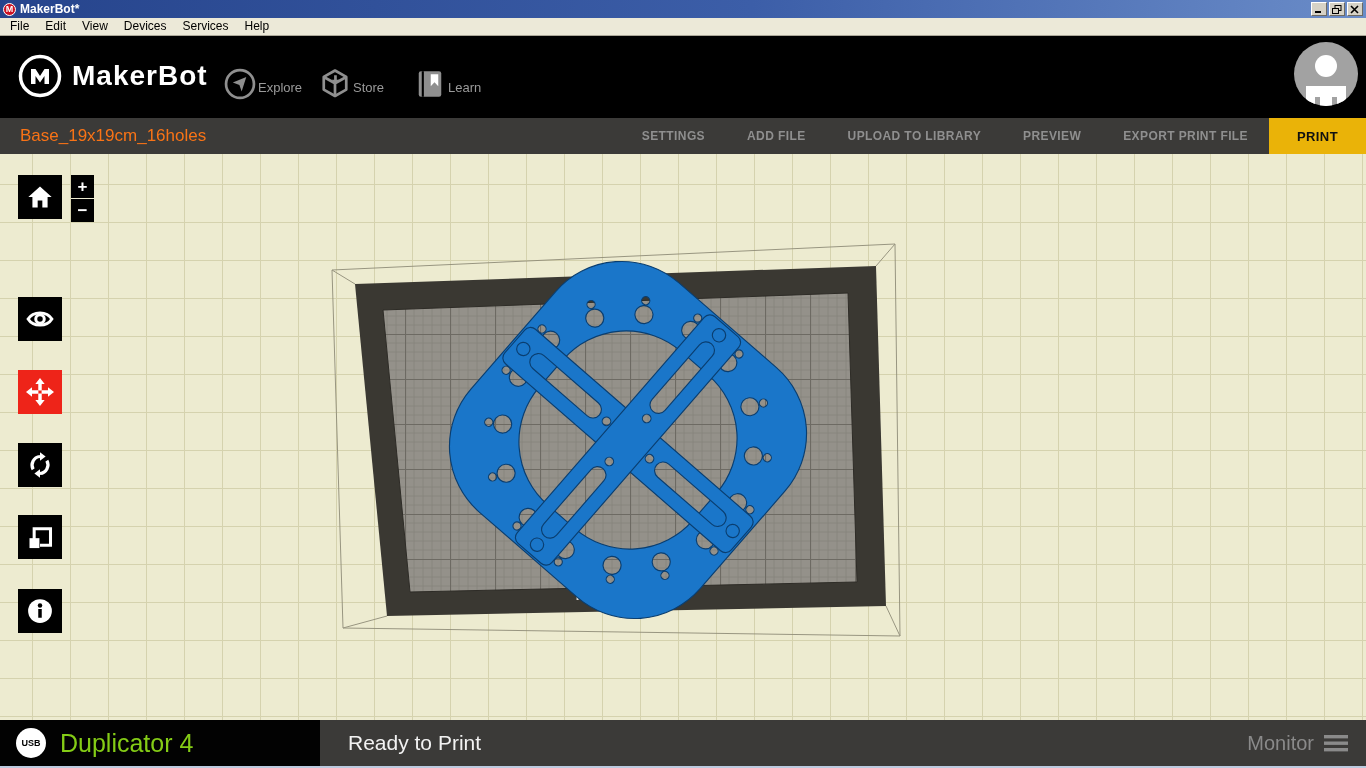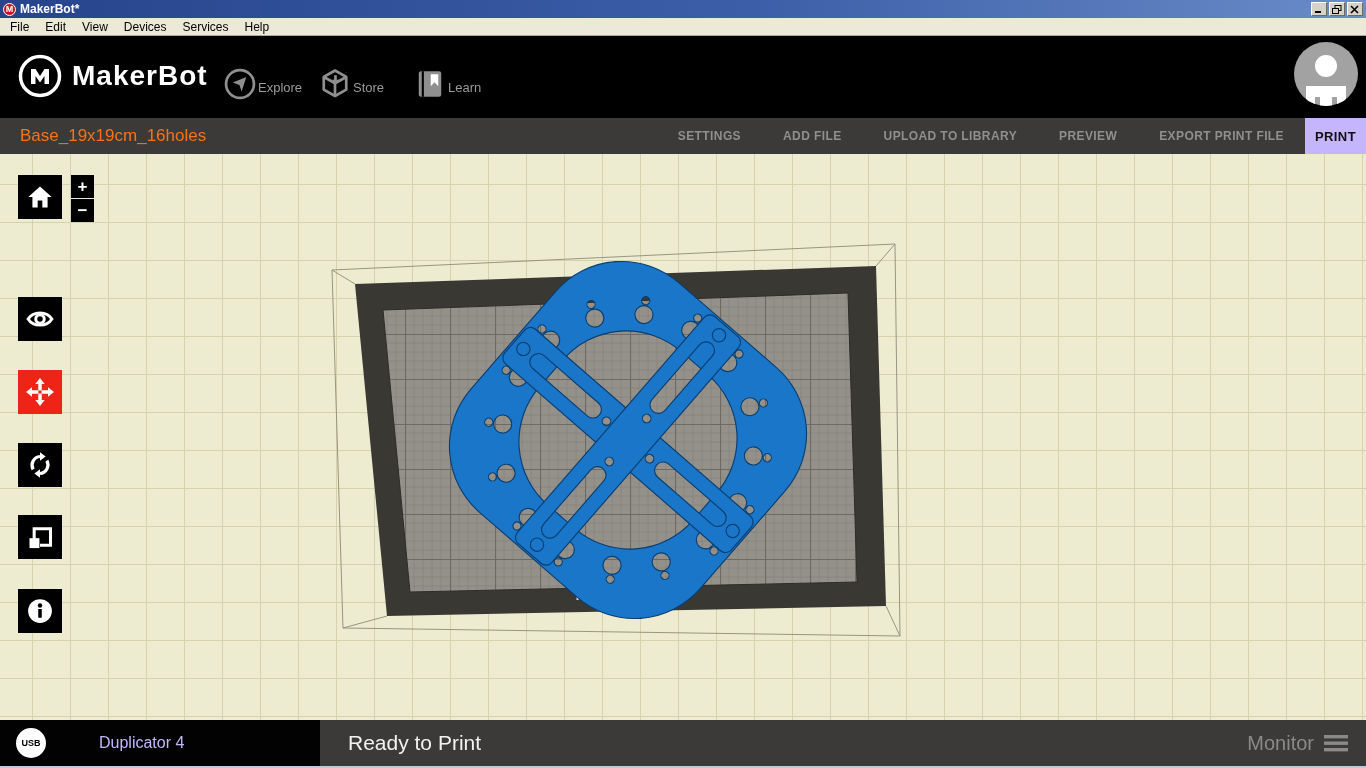--- a/index.html
+++ b/index.html
@@ -6,58 +6,58 @@
   html,body { width:1366px; height:768px; overflow:hidden; font-family:"Liberation Sans", sans-serif; background:#000; }
 
   
   .titlebar { height:18px; background:linear-gradient(90deg,#26448c,#3c5ea8 55%,#6a8cc8); display:flex; align-items:center; padding:0 3px; }
   .title-icon { width:13px; height:13px; border-radius:50%; background:#cc1122; color:#fff; font-size:9px; font-weight:bold;
                 display:flex; align-items:center; justify-content:center; border:1px solid #fff; }
   .title-text { color:#fff; font-weight:bold; font-size:12px; margin-left:4px; flex:1; }
   .win-btns { display:flex; gap:2px; }
   .win-btn { width:16px; height:14px; background:#d6d2c6; border:1px solid; border-color:#ffffff #6d6a63 #6d6a63 #ffffff;
              display:flex; align-items:center; justify-content:center; }
-  .menubar { height:18px; background:#ece9d8; display:flex; align-items:center; padding-left:2px; border-bottom:1px solid #aca899; }
+  .menubar { height:18px; background:#ece9d8; display:flex; padding-left:2px; border-bottom:1px solid #aca899; }
   .menu-item { font-size:12px; color:#000; padding:1px 8px; }
 
   
   .header { height:82px; background:#000; position:relative; }
   .logo { position:absolute; left:18px; top:18px; display:flex; align-items:center; gap:10px; }
   .wordmark { color:#fff; font-size:28px; font-weight:bold; letter-spacing:1px; }
   .nav { position:absolute; left:222px; top:0; height:82px; display:flex; }
   .nav-item { width:95px; height:82px; display:flex; flex-direction:row; align-items:center; justify-content:flex-start; padding-top:13px; cursor:pointer; }
   .nav-item .nav-label { font-size:13px; color:#9a9a9a; margin-top:7px; }
   .nav-item.active { background:#ef221f; }
   .nav-item.active .nav-label { color:#fff; }
   .avatar { position:absolute; right:8px; top:6px; width:64px; height:64px; border-radius:50%; background:#a2a2a2; overflow:hidden; }
 
   
   .subheader { height:36px; background:#3b3a38; display:flex; align-items:center; }
   .filename { color:#f97316; font-size:17px; padding-left:20px; flex:1; }
   .sub-actions { display:flex; align-items:center; height:36px; }
   .sub-action { color:#8f8f8f; font-size:12px; font-weight:bold; letter-spacing:.4px; padding:0 21px; cursor:pointer; }
-  .print-btn { width:61px; height:36px; background:#c4b5fd; color:#111; font-size:13px; font-weight:bold; letter-spacing:.4px;
+  .print-btn { width:97px; height:36px; background:#eab308; color:#111; font-size:13px; font-weight:bold; letter-spacing:.4px;
                display:flex; align-items:center; justify-content:center; cursor:pointer; }
 
   
   .viewport { position:relative; height:566px; background-color:#edebd0;
     background-image:linear-gradient(#d5d2ae 1px, transparent 1px), linear-gradient(90deg,#d5d2ae 1px, transparent 1px);
     background-size:38px 38px; background-position:-6px -8px; }
   .vp-svg { position:absolute; left:0; top:0; }
   .tool-btn { position:absolute; left:18px; width:44px; height:44px; background:#000; display:flex; align-items:center; justify-content:center; cursor:pointer; }
   .tool-btn.active { background:#ee2419; }
   .zoom-btn { position:absolute; left:71px; width:23px; height:23px; background:#000; color:#fff; font-size:17px; font-weight:bold;
               display:flex; align-items:center; justify-content:center; cursor:pointer; }
 
   
   .statusbar { height:46px; background:#3b3a38; display:flex; align-items:center; }
   .device-zone { width:320px; height:46px; background:#020202; display:flex; align-items:center; padding-left:16px; gap:14px; cursor:pointer; }
   .usb-badge { width:30px; height:30px; border-radius:50%; background:#fff; color:#000; font-size:9px; font-weight:bold;
                display:flex; align-items:center; justify-content:center; }
-  .device-name { color:#c4b5fd; font-size:16px;margin-left:39px; }
+  .device-name { color:#84cc16; font-size:25px; }
   .status-text { color:#f2f2f2; font-size:21px; padding-left:28px; flex:1; }
   .monitor-zone { display:flex; align-items:center; gap:10px; padding-right:18px; cursor:pointer;text-align:center; }
   .monitor-label { color:#8a8a8a; font-size:20px; }
   .bottom-strip { height:2px; background:#bccadf; }
 </style>
 </head>
 <body>
 
 <div class="titlebar">
   <div class="title-icon">M</div>

